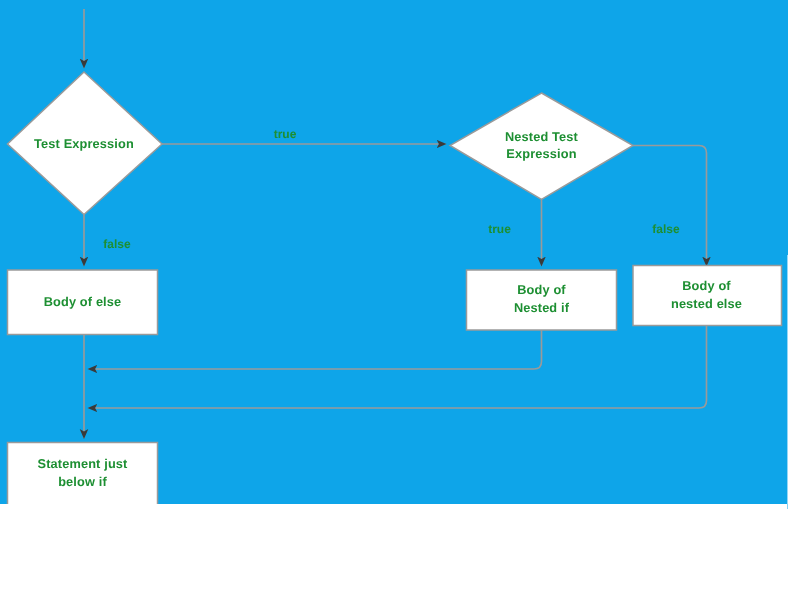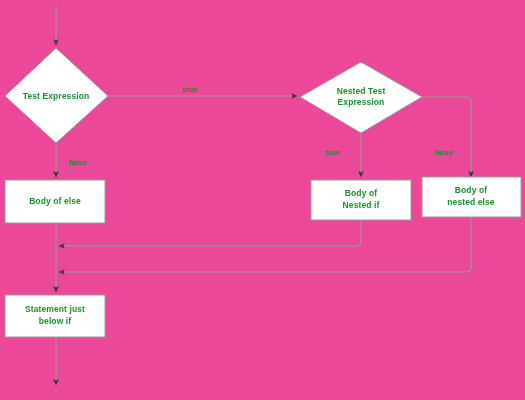--- a/index.html
+++ b/index.html
@@ -6,22 +6,22 @@
     margin: 0;
     padding: 0;
     background: #ffffff;
   }
   body {
     font-family: "Liberation Sans", sans-serif;
   }
   #canvas {
     position: relative;
     width: 525px;
-    height: 400px;
-    background: #ec4899;
+    height: 336px;
+    background: #0ea5e9;
     overflow: hidden;
   }
   #flow-svg {
     position: absolute;
     left: 0;
     top: 0;
     width: 525px;
     height: 400px;
   }
   .node-text {

